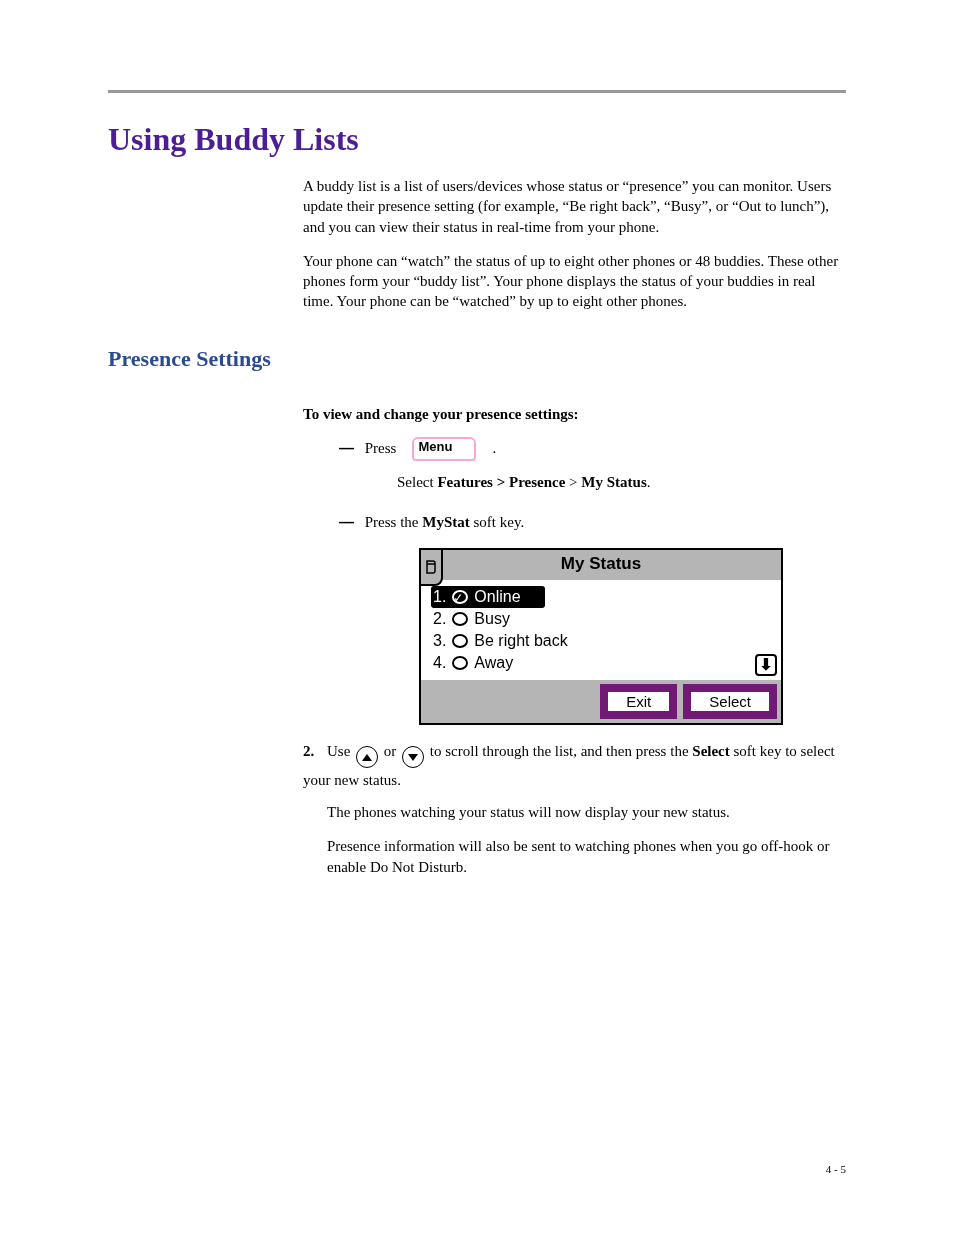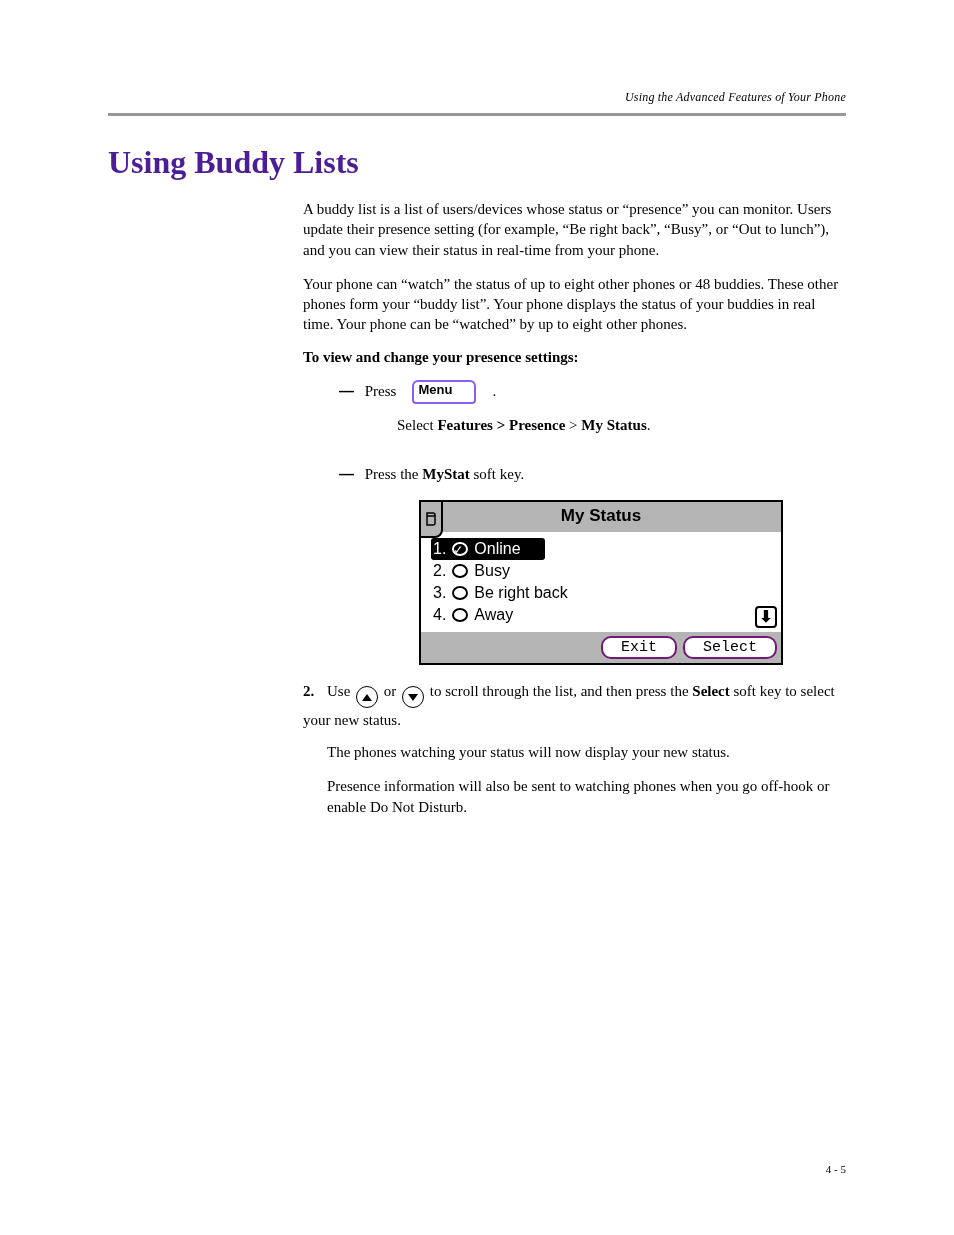--- a/index.html
+++ b/index.html
@@ -81,34 +81,34 @@
     font-family: Arial, sans-serif;
   }
   .press-line {
     display: inline-flex;
     align-items: center;
     gap: 16px;
   }
   .menu-key {
     display: inline-flex;
     align-items: flex-start;
-    border: 2px solid #8b5cf6;
+    border: 2px solid #f9a8d4;
     border-radius: 6px 6px 4px 4px;
     padding: 0 22px 2px 4px;
     font-family: Arial, sans-serif;
     font-weight: bold;
     font-size: 13px;
     line-height: 16px;
     height: 18px;
     background: #fff;
   }
   .sub-indent {
     margin-left: 58px;
     margin-top: 10px;
-    margin-bottom: 27px;
+    margin-bottom: 18px;
   }
   .bold { font-weight: bold; }
 
   
   .phone-screen {
     width: 360px;
     margin: 14px 0 14px 80px;
     border: 2px solid #000;
     font-family: "Arial", sans-serif;
     background: #fff;
@@ -179,25 +179,25 @@
     font-family: Arial, sans-serif;
   }
   .ps-softkeys {
     display: flex;
     justify-content: flex-end;
     gap: 6px;
     background: #b5b5b5;
     padding: 4px;
   }
   .ps-softkey {
-    border: 2px solid #701a75;
-    border-radius: 10px;
+    border: 8px solid #701a75;
+    border-radius: 0;
     background: #fff;
     padding: 1px 18px;
-    font-family: Liberation Mono, monospace;
+    font-family: Liberation Sans, sans-serif;
     font-size: 15px;
   }
 
   .arrow-btn {
     display: inline-flex;
     width: 20px; height: 20px;
     border: 1.5px solid #000;
     border-radius: 50%;
     align-items: center; justify-content: center;
     vertical-align: -5px;
@@ -219,30 +219,30 @@
     position: absolute;
     right: 108px;
     bottom: 60px;
     font-size: 11px;
   }
 </style>
 </head>
 <body>
 
 <div class="page">
-  <div class="running-head">Using the Advanced Features of Your Phone</div>
   <hr class="rule">
 
   <div class="h1">Using Buddy Lists</div>
 
   <div class="body-block">
     <p class="para">A buddy list is a list of users/devices whose status or “presence” you can monitor. Users update their presence setting (for example, “Be right back”, “Busy”, or “Out to lunch”), and you can view their status in real-time from your phone.</p>
     <p class="para">Your phone can “watch” the status of up to eight other phones or 48 buddies. These other phones form your “buddy list”. Your phone displays the status of your buddies in real time. Your phone can be “watched” by up to eight other phones.</p>
   </div>
 
+  <div class="h2">Presence Settings</div>
 
   <div class="body-block">
     <div class="h3">To view and change your presence settings:</div>
 
 
     <div class="dash-list">
       <div class="dash-row">
         <span class="dash-marker">—</span>
         <span class="press-line">
           <span>Press</span>

